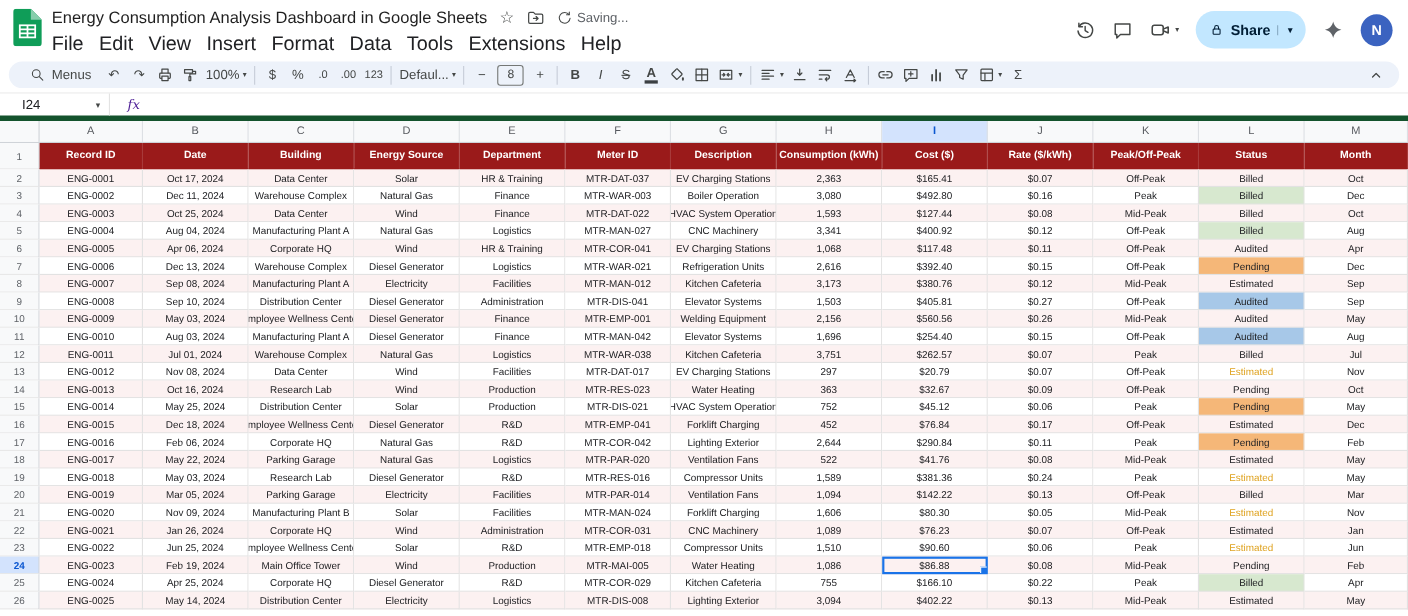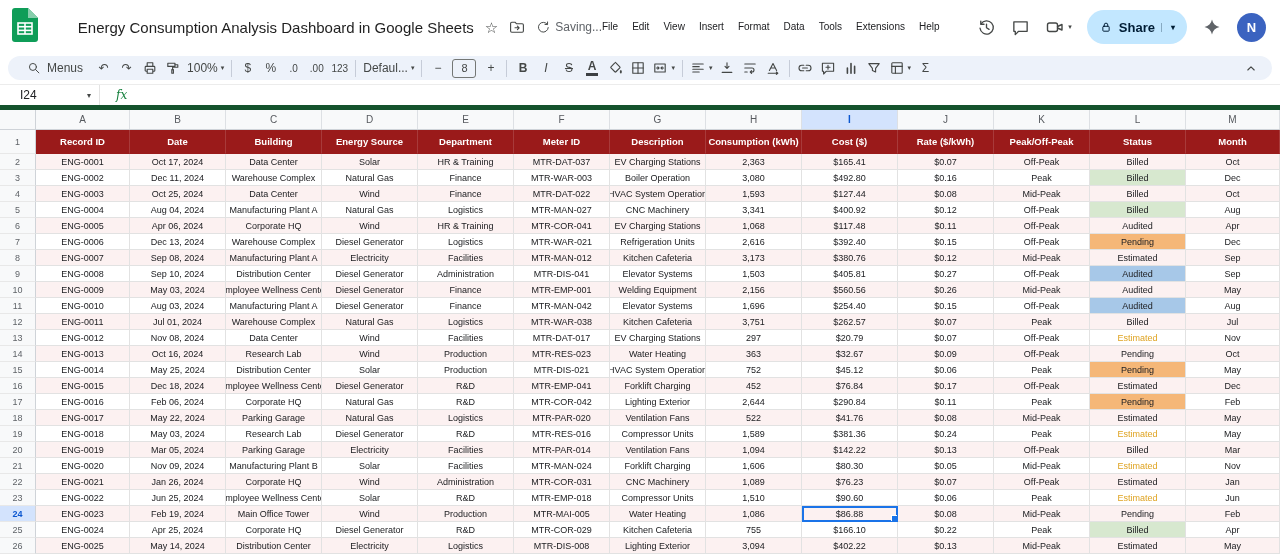--- a/index.html
+++ b/index.html
@@ -2,26 +2,26 @@
 <html style="--accent-blue: #1a73e8; --selection-header: #d3e3fd; --sheet-header-bg: #9a1a1a; --band-row: #fcf1f1; --status-green: #d7e8cf; --status-orange: #f5b778; --status-blue: #a7c8e8; --status-yellow-text: #dfa321; --toolbar-bg: #edf2fa; --share-pill-bg: #c2e7ff; --share-pill-text: #001d35; --grid-line: #e2e2e2;"><head>
 <meta charset="utf-8">
 <style>
 *{box-sizing:border-box;margin:0;padding:0}
 html,body{width:1280px;height:560px;overflow:hidden;background:#fff;color:#202124;font-family:"Liberation Sans",sans-serif}
 .ic{stroke:#444746;fill:none;stroke-width:1.4;stroke-linecap:round;stroke-linejoin:round}
 .icd{stroke:#001d35}
 
 .topbar{display:flex;align-items:center;height:54px;padding:0 14px 0 12px}
 .logo{flex:none;margin-right:9px;cursor:pointer}
-.tb-main{flex:1;min-width:0;display:flex;flex-direction:row;justify-content:center}
+.tb-main{flex:1;min-width:0;display:flex;flex-direction:column;justify-content:center}
 .title-row{display:flex;align-items:center;gap:11px;height:24px}
 .doc-title{font-size:15px;color:#1f1f1f;white-space:nowrap}
 .ticon{color:#444746;font-size:15px;line-height:1;display:flex;align-items:center}
 .saving{display:flex;align-items:center;gap:5px;color:#5f6368;font-size:12px}
-.menu-row{display:flex;font-size:10px;color:#202124;margin-left:-7px;height:22px;align-items:center}
+.menu-row{display:flex;font-size:18px;color:#202124;margin-left:-7px;height:22px;align-items:center}
 .menu-item{padding:2px 7px;border-radius:4px;cursor:default}
 .tb-right{display:flex;align-items:center;gap:15px;flex:none}
 .cicon{display:flex;align-items:center;color:#444746;cursor:pointer}
 .share{display:flex;align-items:center;height:34px;background:var(--share-pill-bg,#c2e7ff);color:var(--share-pill-text,#001d35);border-radius:17px;font-size:13px;font-weight:bold;padding:0 12px;cursor:pointer}
 .share span{margin-left:6px}
 .share-dd{border-left:1px solid rgba(0,29,53,.3);padding-left:9px;margin-left:9px;font-size:8px}
 .avatar{width:29px;height:29px;border-radius:50%;background:#3b63c0;color:#fff;display:flex;align-items:center;justify-content:center;font-size:13px;font-weight:bold;cursor:pointer}
 .dd{font-size:7px;color:#444746;margin-left:3px}
 
 .toolbar-wrap{padding:2px 8px 4px}
@@ -32,21 +32,21 @@
 .smalltxt{font-size:10px}
 .fontsize{width:24px;height:19px;border:1px solid #747775;border-radius:3px;display:flex;align-items:center;justify-content:center;font-size:11px;margin:0 3px;background:transparent;cursor:text}
 .b{font-weight:bold}.it{font-style:italic}.st{text-decoration:line-through}
 .tcolor{font-weight:bold;flex-direction:column;line-height:11px}
 .tcolor i{display:block;width:12px;height:3px;background:#3c4043;margin-top:1px}
 .spacer{flex:1}
 
 .formula-bar{display:flex;align-items:center;height:26px;border-top:1px solid #ececec;border-bottom:5px solid #14532d;padding-left:8px;font-size:12px}
 .name-box{width:92px;height:100%;display:flex;align-items:center;justify-content:space-between;padding:0 8px 0 12px;border-right:1px solid #e3e3e3;cursor:pointer}
 .name-box .dd{font-size:8px}
-.fx{font-family:"DejaVu Serif",serif;font-style:italic;color:#15803d;margin:0 14px 0 16px}
+.fx{font-family:"DejaVu Serif",serif;font-style:italic;color:#4c1d95;margin:0 14px 0 16px}
 .formula-value{flex:1;color:#202124;cursor:text}
 
 .colhead-row{display:flex;height:20px;background:#f8f9fa;border-bottom:1px solid #cfd3d8;font-size:10px;color:#56595e}
 .corner{width:36px;flex:none;border-right:1px solid #cfd3d8;background:#f8f9fa;cursor:pointer}
 .colh{flex:none;display:flex;align-items:center;justify-content:center;border-right:1px solid #dde0e4;cursor:pointer}
 .colh.sel-col{background:var(--selection-header,#d3e3fd);color:#0b57d0;font-weight:bold}
 .row{display:flex;height:16px}
 .sheet-header-row{height:24px}
 .gutter{width:36px;flex:none;display:flex;align-items:center;justify-content:center;font-size:9px;color:#5f6368;background:#f8f9fa;border-right:1px solid #cfd3d8;border-bottom:1px solid #e8e8e8;cursor:pointer}
 .gutter.sel{background:var(--selection-header,#d3e3fd);color:#0b57d0;font-weight:bold}

